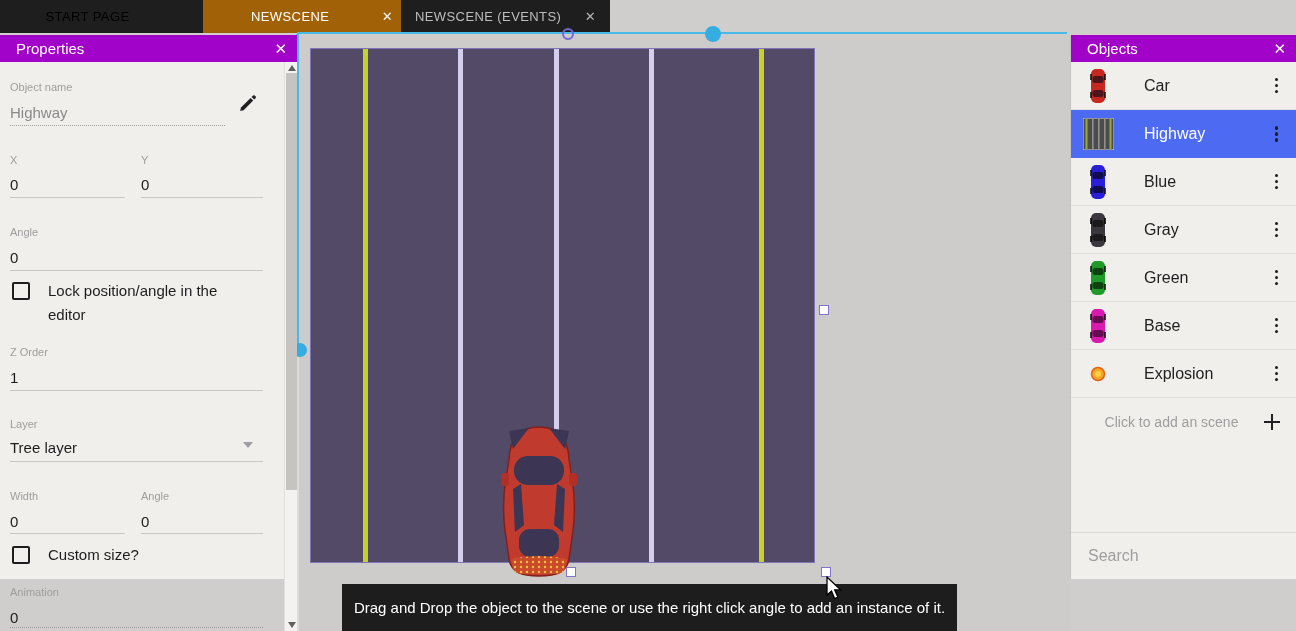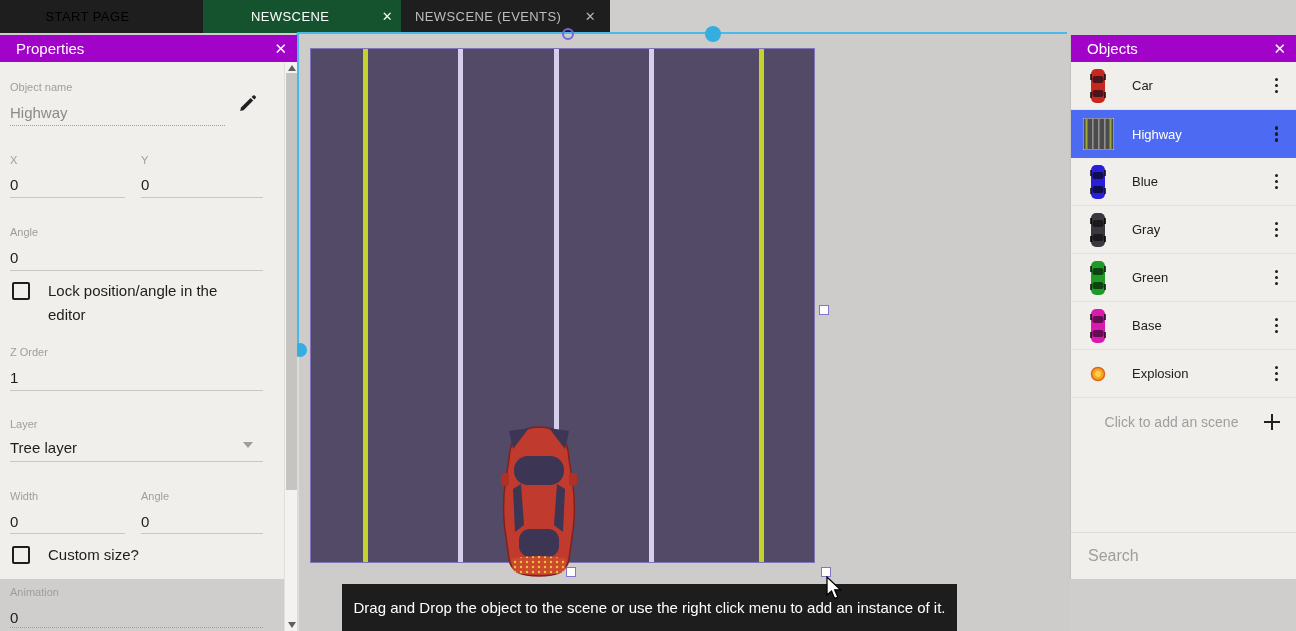--- a/index.html
+++ b/index.html
@@ -5,21 +5,21 @@
   * { margin:0; padding:0; box-sizing:border-box; font-family:"Liberation Sans", sans-serif; }
   html,body { width:1296px; height:631px; overflow:hidden; }
   body { background:#cfcecd; }
   .app { position:relative; width:1296px; height:631px; }
 
   
   .tabbar { position:absolute; left:0; top:0; width:1296px; height:33px; background:#cfcecd; }
   .tabbar-dark { position:absolute; left:0; top:0; width:610px; height:33px; background:#1e1e1e; }
   .tab { position:absolute; top:0; height:33px; display:flex; align-items:center; font-size:13px; letter-spacing:.4px; cursor:default; }
   .tab-start { left:0; width:175px; justify-content:center; color:#000000; }
-  .tab-scene { left:203px; width:198px; background:#14532d; color:#ffffff; padding-left:48px; }
+  .tab-scene { left:203px; width:198px; background:#a16207; color:#ffffff; padding-left:48px; }
   .tab-events { left:401px; width:205px; color:#bdbdbd; padding-left:14px; }
   .tab-close { margin-left:auto; font-size:13px; opacity:.95; }
   .tab-scene .tab-close { margin-right:8px; }
   .tab-events .tab-close { margin-right:10px; }
 
   
   .panel { position:absolute; top:35px; height:544px; background:#f0efec; }
   .panel-header { height:27px; background:#a203c8; color:#fff; display:flex; align-items:center; padding:0 10px 0 16px; font-size:15px; }
   .panel-close { margin-left:auto; font-size:15px; line-height:1; color:#fff; cursor:pointer; }
 
@@ -62,21 +62,21 @@
   .top-grip { left:705px; top:26px; width:16px; height:16px; }
   .left-grip { left:293px; top:343px; width:14px; height:14px; }
   .rot-handle { position:absolute; left:562px; top:28px; width:12px; height:12px; border:2px solid #7467d8; border-radius:50%; }
 
   
   .objects { left:1070px; width:226px; border-left:1px solid #c4c2bf; }
   .obj-row { height:48px; display:flex; align-items:center; padding:0 12px 0 10px; border-bottom:1px solid #e4e2df; cursor:pointer; }
   .obj-row.selected { background:#4d6af2; border-bottom:none; }
   .obj-row.selected .obj-label { color:#ffffff; }
   .obj-icon { width:34px; display:flex; justify-content:center; align-items:center; }
-  .obj-label { margin-left:17px; font-size:13px; color:#212121; }
+  .obj-label { margin-left:29px; font-size:16px; color:#212121; }
   .obj-dots { margin-left:auto; display:flex; flex-direction:column; gap:2.5px; padding:4px 6px; cursor:pointer; }
   .obj-dots span { width:3.5px; height:3.5px; border-radius:50%; background:#1c1c1c; }
   .add-row { height:48px; display:flex; align-items:center; padding:0 14px 0 10px; }
   .add-label { flex:1; text-align:center; font-size:14px; color:#9e9e9e; }
   .search-bar { position:absolute; left:0; right:0; bottom:0; height:47px; border-top:1px solid #dddbd8; background:#f0efec;
     display:flex; align-items:center; padding:0 14px 0 17px; }
   .search-bar input { flex:1; border:none; outline:none; background:transparent; font-size:16px; color:#333; }
   .search-bar input::placeholder { color:#9e9e9e; }
 </style>
 </head>
@@ -125,21 +125,21 @@
       <rect x="68" y="48" width="8" height="13" rx="3" fill="#b03028"></rect>
       <path d="M10 134 Q38 128 66 134 L64 144 Q62 149 54 149 L22 149 Q14 149 12 144 Z" fill="#cc4a2c"></path>
       <path d="M10 134 Q38 128 66 134 L64 144 Q62 149 54 149 L22 149 Q14 149 12 144 Z" fill="url(#dots)"></path>
     </svg>
 
     <div class="handle" style="left:522px; top:270px"></div>
     <div class="handle" style="left:269px; top:532px"></div>
     <div class="handle" style="left:524px; top:532px"></div>
 
     <div class="tooltip">
-      <span>Drag and Drop the object to the scene or use the right click menu to add an instance of it.</span>
+      <span>Drag and Drop the object to the scene or use the right click angle to add an instance of it.</span>
     </div>
 
     <svg class="cursor" viewBox="0 0 18 24">
       <polygon points="1,1 1,19 5.5,15 8.6,22.5 11.8,21 8.7,13.8 14.5,13.8" fill="#ffffff" stroke="#000000" stroke-width="1.3"></polygon>
     </svg>
   </div>
 
   <div class="top-line"></div>
   <div class="left-line"></div>
   <div class="left-line-pale"></div>

